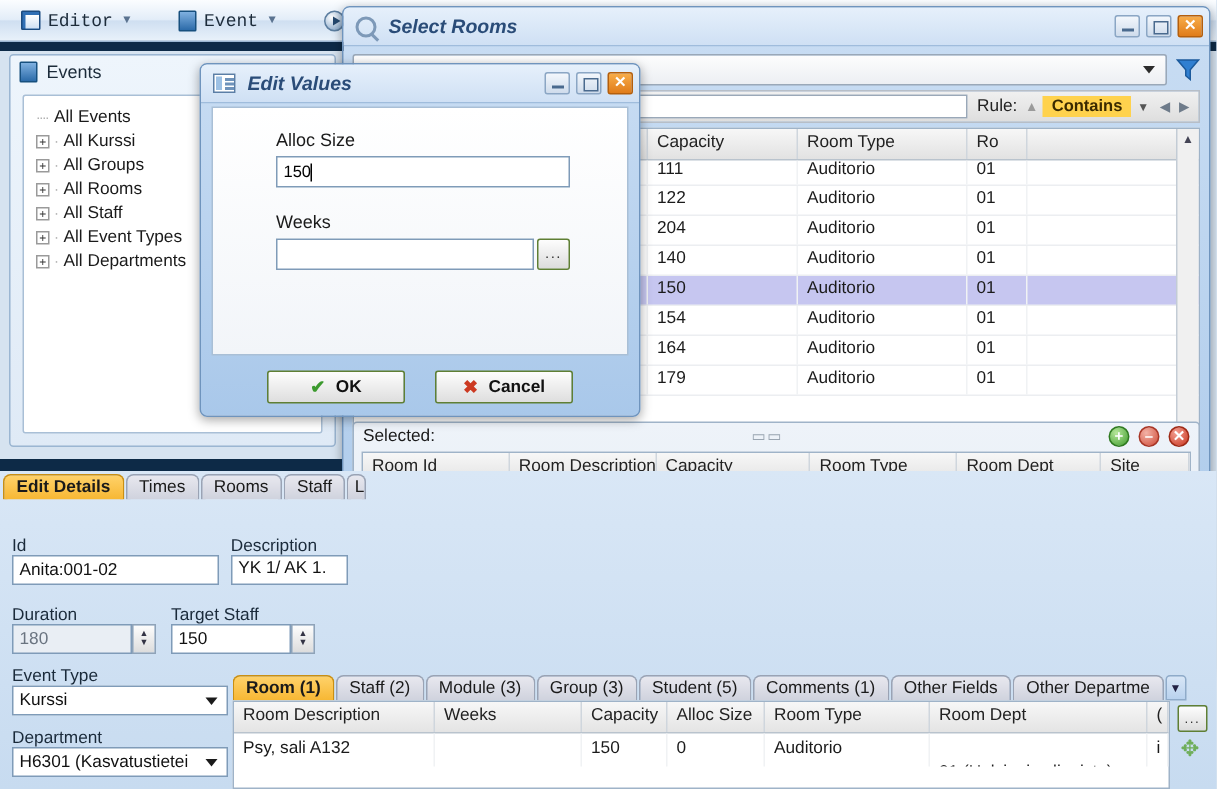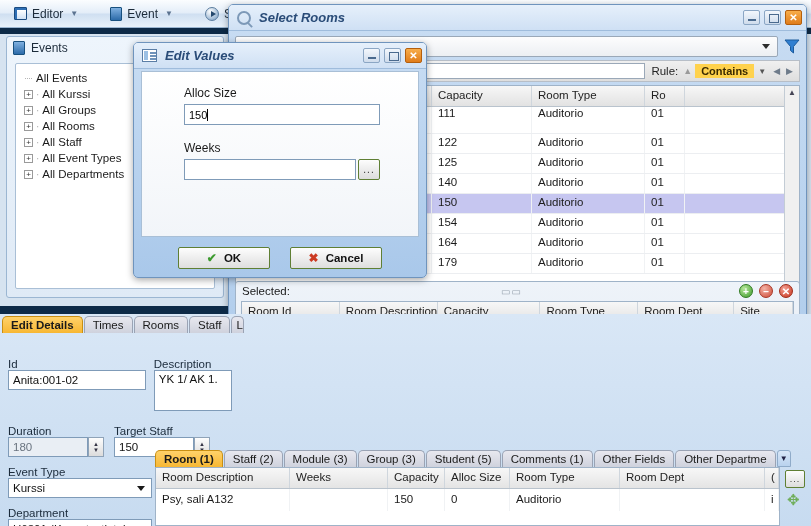--- a/index.html
+++ b/index.html
@@ -17,20 +17,21 @@
   .appbar {
     position: absolute; left:0; top:0; width:811px; height:28px;
     background: linear-gradient(#fbfdff 0%, #e3edf8 48%, #cfdff1 52%, #e8f1fa 100%);
     border-bottom: 1px solid #9bb6d2;
     display: flex; align-items: center; padding-left: 6px; gap: 2px;
   }
   .menubtn {
     display:flex; align-items:center; gap:5px; height:22px; padding:0 7px;
     font-size:12px; color:#1c2b3a; border:1px solid transparent; border-radius:3px;
     white-space: nowrap;
+    font-family: Liberation Mono, monospace;
   }
   .menubtn .caret { font-size:8px; color:#5b7390; margin-left:2px; }
   .ico-book { width:13px; height:13px; background:#2f6fb5; border:1px solid #1b4b80;
     border-radius:1px; position:relative; display:inline-block; }
   .ico-book::after { content:""; position:absolute; left:2px; top:2px; width:9px; height:9px;
     background: linear-gradient(#fff,#cfe1f5); }
   .ico-book2 { width:12px; height:14px; background: linear-gradient(#7fb0e0,#2c6ba9);
     border:1px solid #17507f; border-radius:1px; display:inline-block; }
   .ico-play { width:14px; height:14px; border-radius:50%;
     background: radial-gradient(circle at 35% 30%, #fff, #9db8d4 70%, #6d8fb3);
@@ -317,35 +318,35 @@
     </div>
 
     <div class="grid">
       <div class="grid-head">
         <div class="gh" style="width:196px"></div>
         <div class="gh" style="width:100px">Capacity</div>
         <div class="gh" style="width:113px">Room Type</div>
         <div class="gh" style="width:40px">Ro</div>
       </div>
 
-      <div class="grow" style="height:27px;overflow:hidden">
+      <div class="grow" style="height:17px;overflow:hidden">
         <div class="gc" style="width:196px;padding-top:0">1041</div>
         <div class="gc" style="width:100px;padding-top:0">111</div>
         <div class="gc" style="width:113px;padding-top:0">Auditorio</div>
         <div class="gc" style="width:40px;padding-top:0">01</div>
       </div>
       <div class="grow">
         <div class="gc" style="width:196px"></div>
         <div class="gc" style="width:100px">122</div>
         <div class="gc" style="width:113px">Auditorio</div>
         <div class="gc" style="width:40px">01</div>
       </div>
       <div class="grow">
         <div class="gc" style="width:196px">35 (sali2)</div>
-        <div class="gc" style="width:100px">125</div>
+        <div class="gc" style="width:100px">204</div>
         <div class="gc" style="width:113px">Auditorio</div>
         <div class="gc" style="width:40px">01</div>
       </div>
       <div class="grow">
         <div class="gc" style="width:196px">lo, Raisio-sali (ls B2)</div>
         <div class="gc" style="width:100px">140</div>
         <div class="gc" style="width:113px">Auditorio</div>
         <div class="gc" style="width:40px">01</div>
       </div>
       <div class="grow sel">
@@ -488,21 +489,21 @@
 </div>
 
 <div class="form-area">
   <div style="display:flex; gap:8px">
     <div style="width:141px">
       <div class="f-label">Id</div>
       <div class="f-input">Anita:001-02</div>
     </div>
     <div style="width:80px">
       <div class="f-label">Description</div>
-      <div class="f-input" style="height:41px;align-items:flex-start">YK 1/ AK 1.</div>
+      <div class="f-input" style="height:20px;align-items:flex-start">YK 1/ AK 1.</div>
     </div>
   </div>
 
   <div style="display:flex; gap:10px; margin-top:9px">
     <div style="width:96px">
       <div class="f-label">Duration</div>
       <div style="display:flex">
         <div class="f-input ro" style="flex:1">180</div>
         <div class="spin">
               <span>▲</span>

